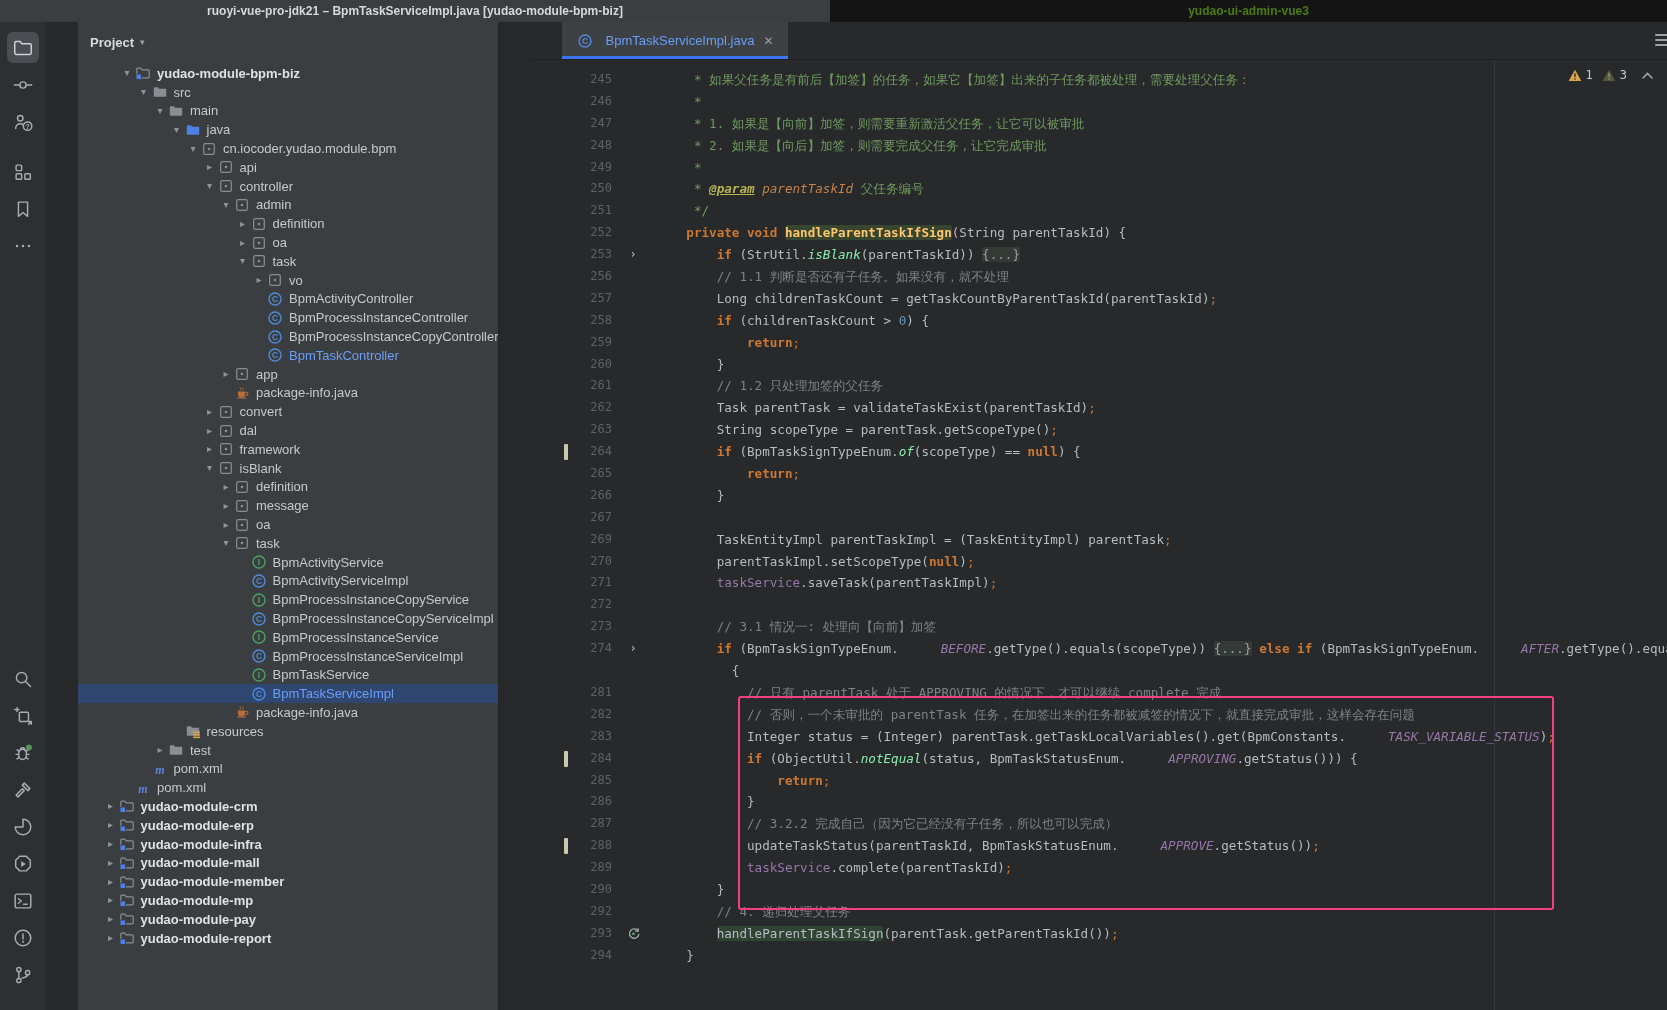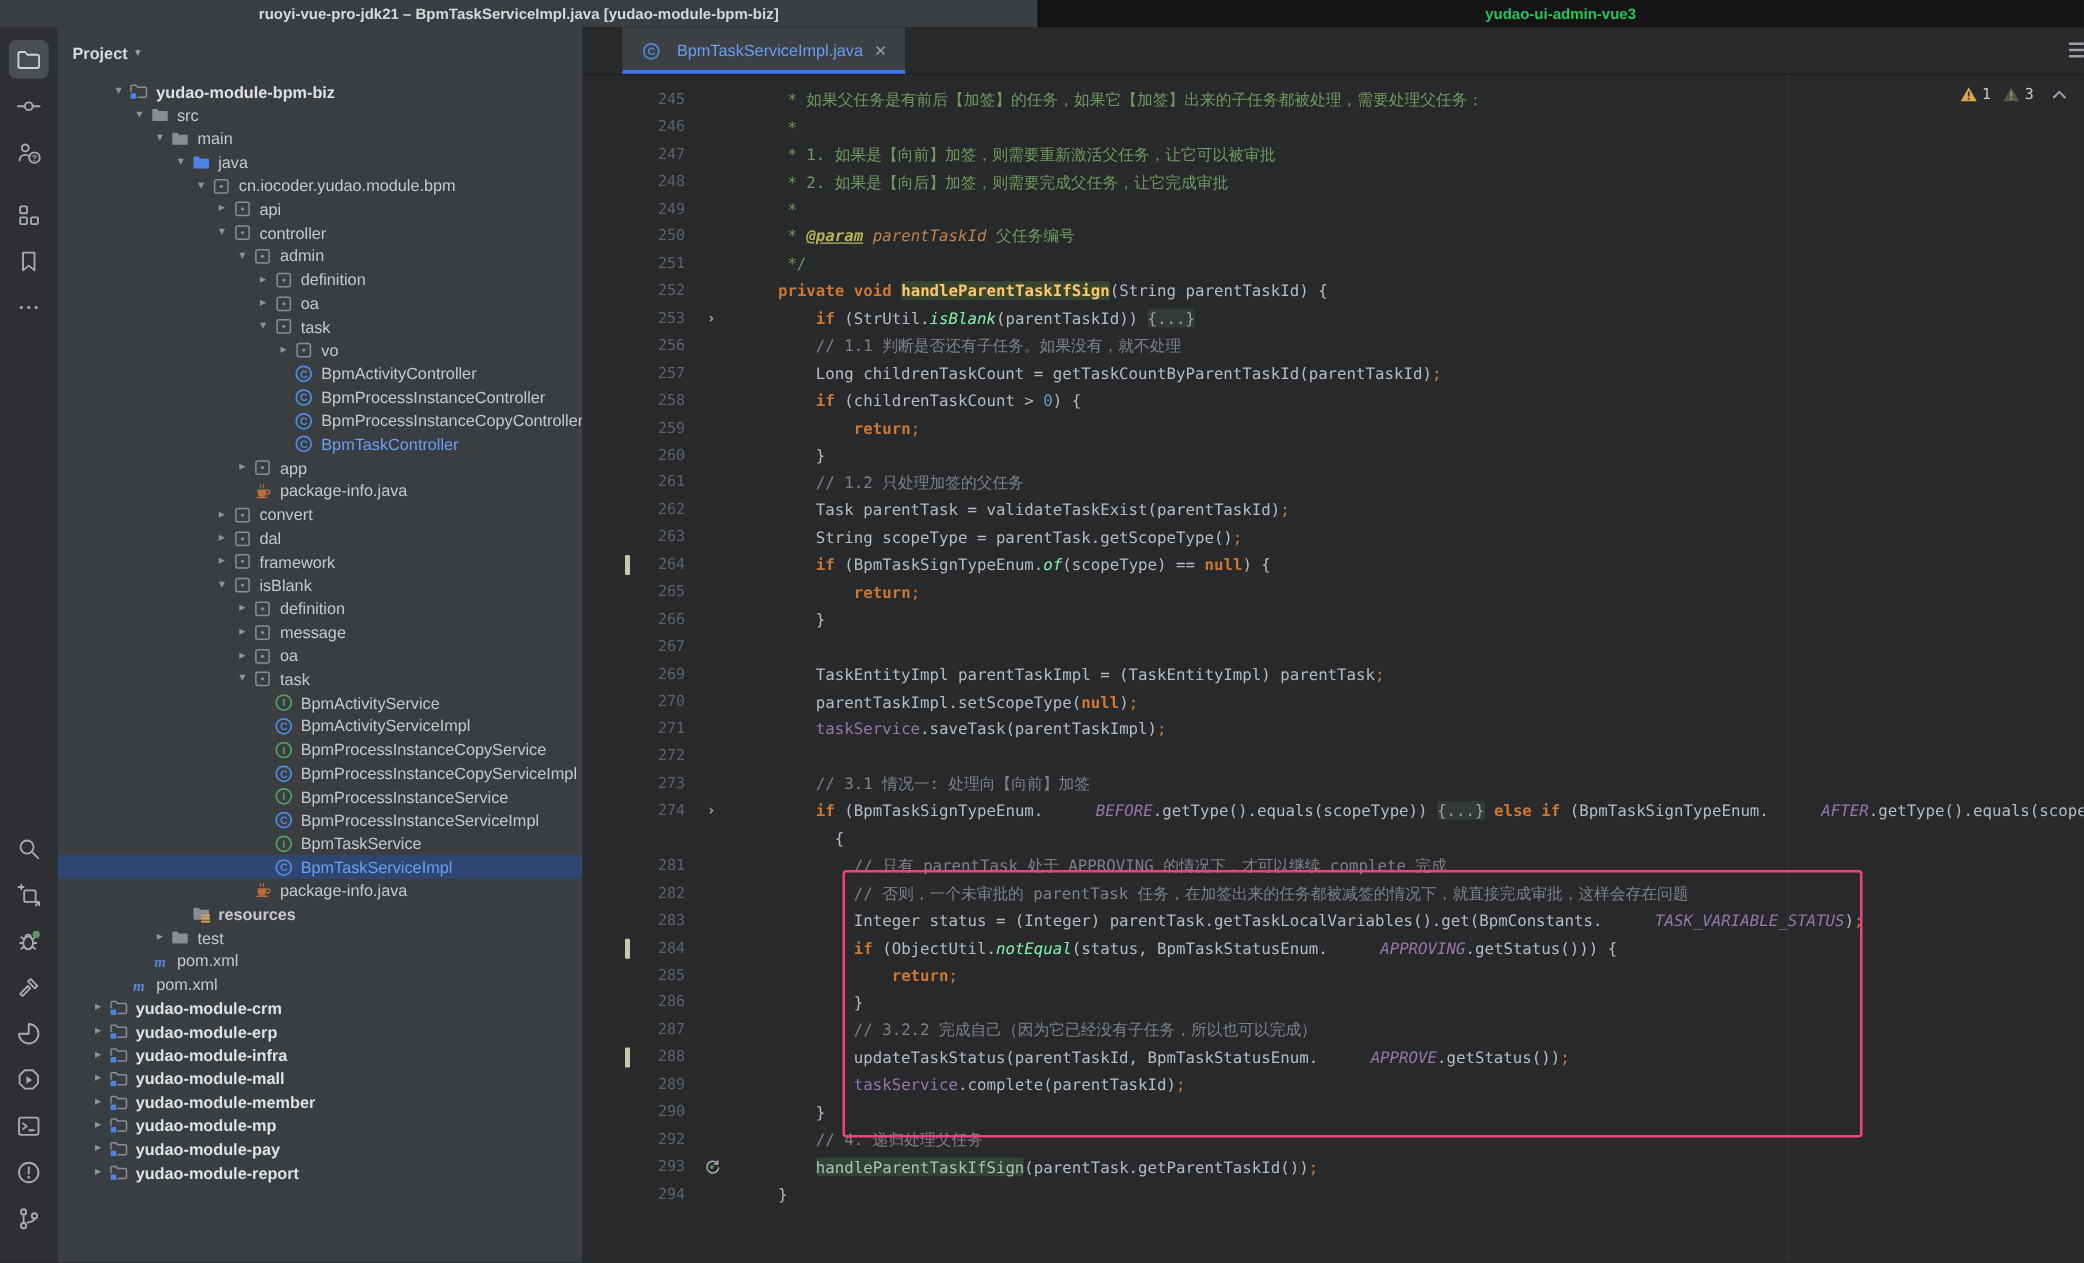--- a/index.html
+++ b/index.html
@@ -3,25 +3,25 @@
 <meta charset="utf-8">
 <style>
   * { margin:0; padding:0; box-sizing:border-box; }
   html,body { width:1667px; height:1010px; overflow:hidden; background:#26282a;
     font-family:"Liberation Sans", sans-serif; }
 
   
   .titlebar { display:flex; height:22px; }
   .title-left { width:830px; background:#3b3e41; color:#d6d8db; font-size:12px; font-weight:bold;
     display:flex; align-items:center; justify-content:center; white-space:nowrap; }
-  .title-right { flex:1; background:#141414; color:#22c55e; font-size:12px; font-weight:bold;
+  .title-right { flex:1; background:#141414; color:#4d7c0f; font-size:12px; font-weight:bold;
     display:flex; align-items:center; justify-content:center; white-space:nowrap; }
 
   
-  .main { display:flex; height:988px; }
+  .main { display:flex; height:988px;gap:32px; }
 
   
   .activitybar { width:46px; background:#2d2f32; display:flex; flex-direction:column;
     align-items:center; padding-top:10px; flex:none; }
   .abicon { width:32px; height:31px; margin-bottom:6px; display:flex; align-items:center;
     justify-content:center; border-radius:6px; position:relative; }
   .abicon.active { background:#4a4d51; }
   .abicon svg { display:block; }
   .absep { height:13px; }
   .abspacer { flex:1; }
@@ -560,21 +560,21 @@
           <span class="ticon">
             <svg width="16" height="16" viewBox="0 0 16 16">
               <path d="M4 6.5h7v2.6a3.5 3.5 0 0 1-7 0z" fill="#b96d3a"></path>
               <path d="M11 7.2h1.4a1.5 1.5 0 0 1 0 3H11" fill="none" stroke="#b96d3a" stroke-width="1.1"></path>
               <line x1="3.2" y1="13" x2="12" y2="13" stroke="#b96d3a" stroke-width="1.2"></line>
               <path d="M6 2.5c.8 1 .8 1.8 0 2.8M8.5 2.5c.8 1 .8 1.8 0 2.8" stroke="#b96d3a" stroke-width="1" fill="none"></path>
             </svg>
           </span>
           <span class="tlabel">package-info.java</span>
         </div>
-        <div class="trow" style="padding-left: 90.5px; font-weight: bold;">
+        <div class="trow" style="padding-left: 90.5px;">
           <span class="tchev"></span>
           <span class="ticon">
             <svg width="16" height="16" viewBox="0 0 16 16">
               <path d="M1.8 4.2c0-.6.4-1 1-1h3l1.3 1.6h6.1c.6 0 1 .4 1 1v6c0 .6-.4 1-1 1H2.8c-.6 0-1-.4-1-1z" fill="#8a8e94"></path>
               <rect x="8" y="8.5" width="7" height="1.6" fill="#d9a343"></rect>
               <rect x="8" y="11" width="7" height="1.6" fill="#d9a343"></rect>
               <rect x="8" y="13.5" width="7" height="1.6" fill="#d9a343"></rect>
             </svg>
           </span>
           <span class="tlabel">resources</span>

